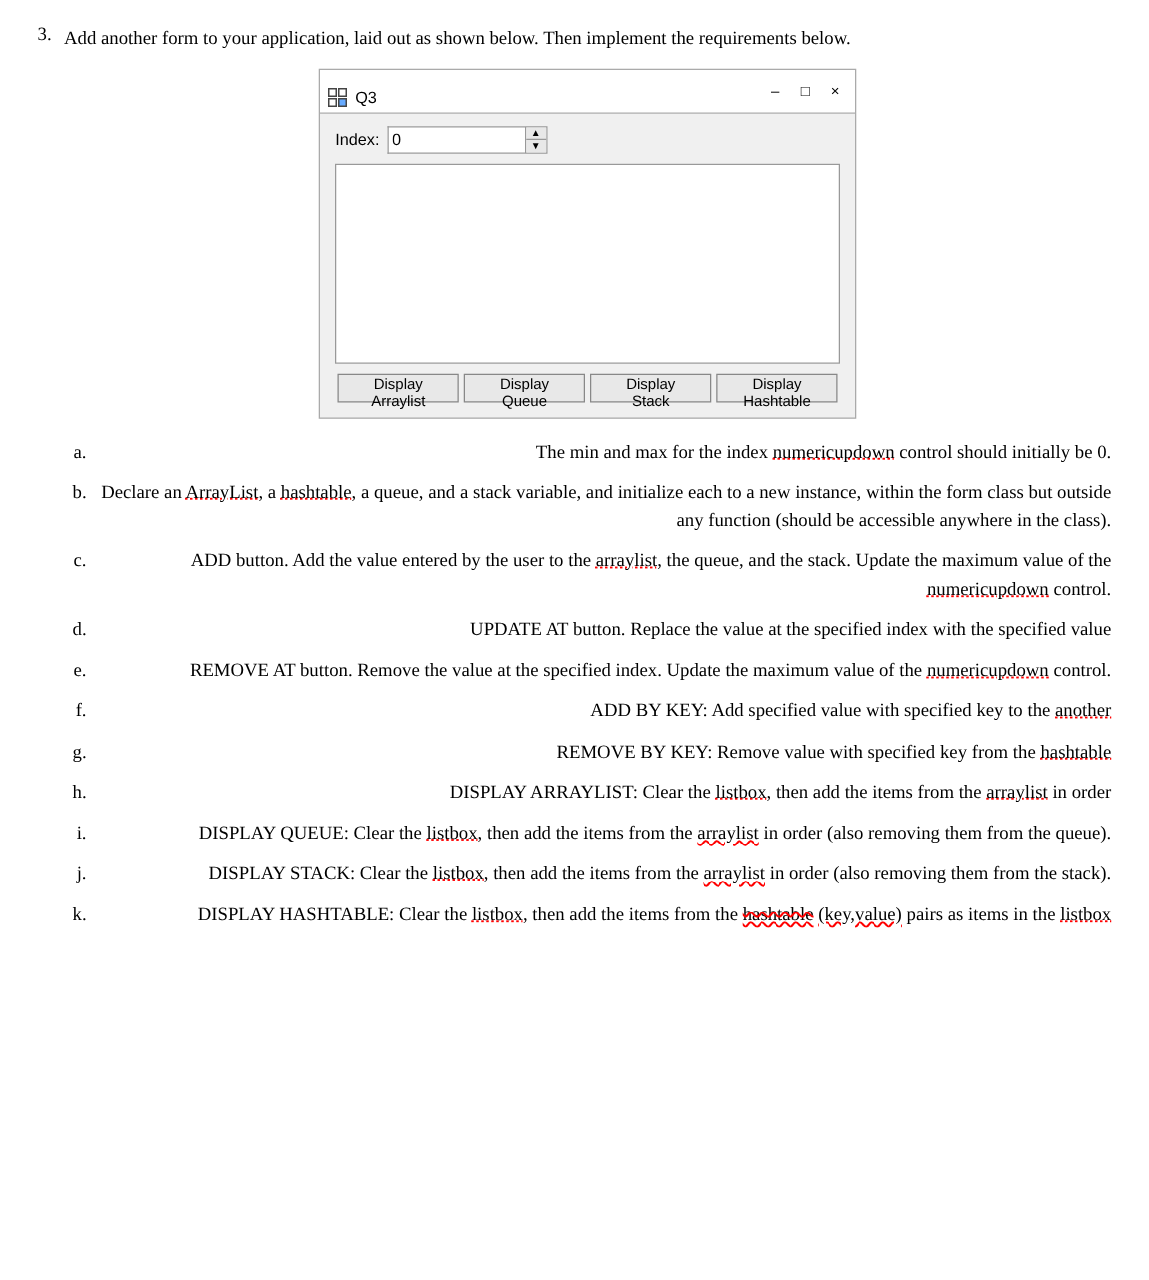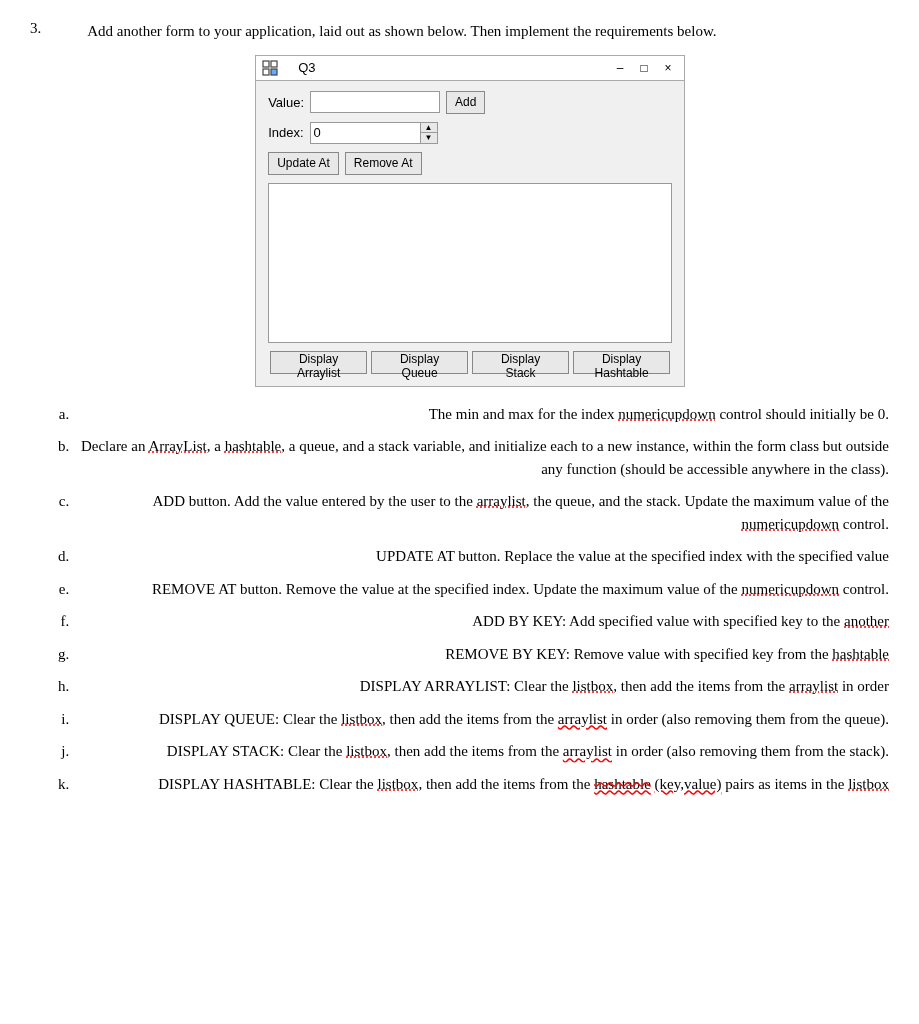--- a/index.html
+++ b/index.html
@@ -17,21 +17,20 @@
     }
 
     .question-number {
       flex-shrink: 0;
       font-size: 15px;
     }
 
     .question-text {
       font-size: 15px;
       line-height: 1.5;
-      margin-left: 36px;
     }
 
     
     .win-form {
       border: 1px solid #aaa;
       background: #f0f0f0;
       width: 430px;
       margin: 12px auto;
       font-family: 'Segoe UI', Arial, sans-serif;
       font-size: 13px;
@@ -42,21 +41,22 @@
       border-bottom: 1px solid #aaa;
       display: flex;
       align-items: center;
       padding: 4px 6px;
       justify-content: space-between;
     }
 
     .win-title-left {
       display: flex;
       align-items: center;
-      gap: 20px;
+      gap: 6px;
+      margin-top: 10px;
     }
 
     .win-title-text {
       font-size: 13px;
       font-weight: normal;
     }
 
     .win-controls {
       display: flex;
       gap: 4px;
@@ -251,41 +251,32 @@
         </div>
         <div class="win-controls">
           <button class="win-ctrl-btn">–</button>
           <button class="win-ctrl-btn">□</button>
           <button class="win-ctrl-btn">×</button>
         </div>
       </div>
 
       <div class="win-body">
 
-        <div class="form-row">
-          <label class="form-label">Value:</label>
-          <input class="win-input input-value" type="text" value="" style="">
-          <button class="win-btn">Add</button>
-        </div>
 
         <div class="form-row">
           <label class="form-label">Index:</label>
           <div class="spinner-group">
             <input class="spinner-input" type="text" value="0" style="">
             <div class="spinner-arrows">
               <button class="spinner-up">▲</button>
               <button class="spinner-down">▼</button>
             </div>
           </div>
         </div>
 
-        <div class="btn-row">
-          <button class="win-btn">Update At</button>
-          <button class="win-btn">Remove At</button>
-        </div>
 
 
 
         <div class="listbox"></div>
 
         <div class="display-btn-row">
           <button class="display-btn">Display<br>Arraylist</button>
           <button class="display-btn">Display<br>Queue</button>
           <button class="display-btn">Display<br>Stack</button>
           <button class="display-btn">Display<br>Hashtable</button>

